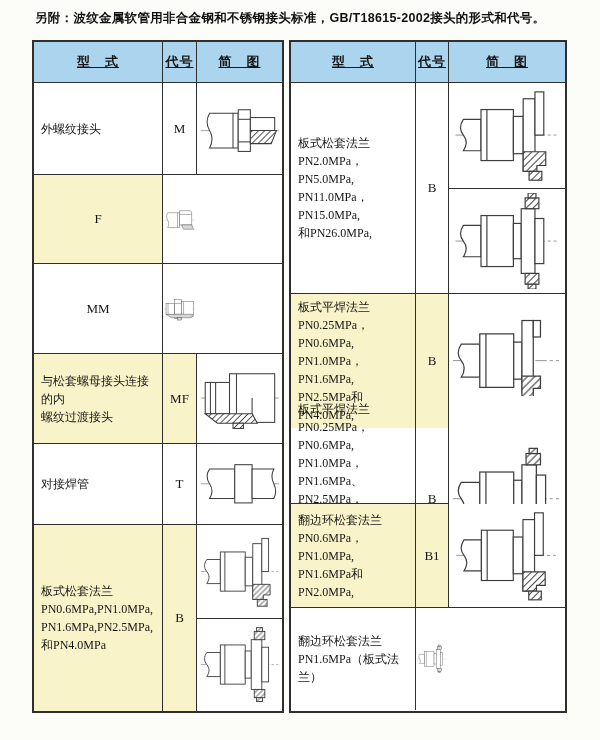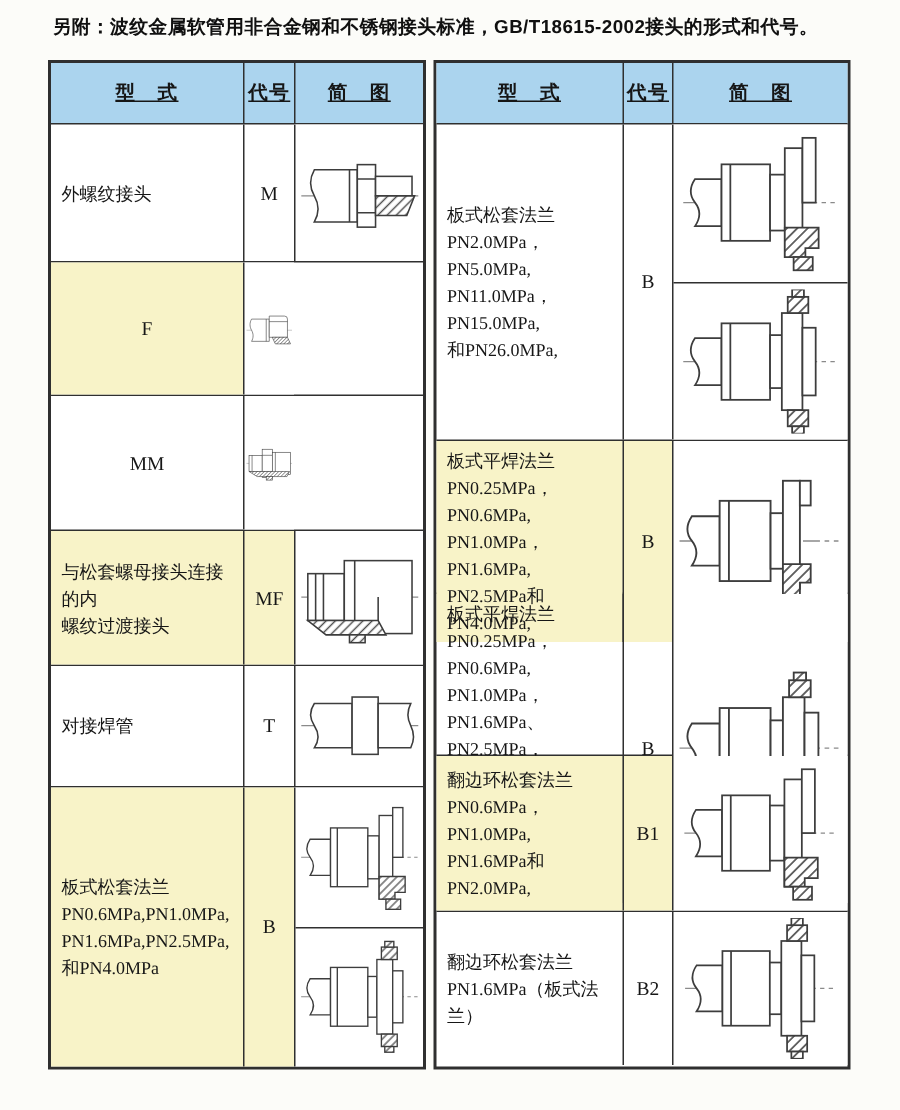--- a/index.html
+++ b/index.html
@@ -323,21 +323,20 @@
           <svg viewBox="0 0 106 98">
               <use href="#sym-flange-stud"></use>
             </svg>
         </div>
       </div>
     </div>
 
     <div class="row rr4">
       <div class="cell type">翻边环松套法兰
 PN1.6MPa（板式法兰）</div>
-      <div class="cell code">B2</div>
       <div class="cell diagcell">
         <div class="diag">
           <svg viewBox="0 0 106 98">
               <use href="#sym-flange-lap"></use>
             </svg>
         </div>
       </div>
     </div>
   </div>
 

